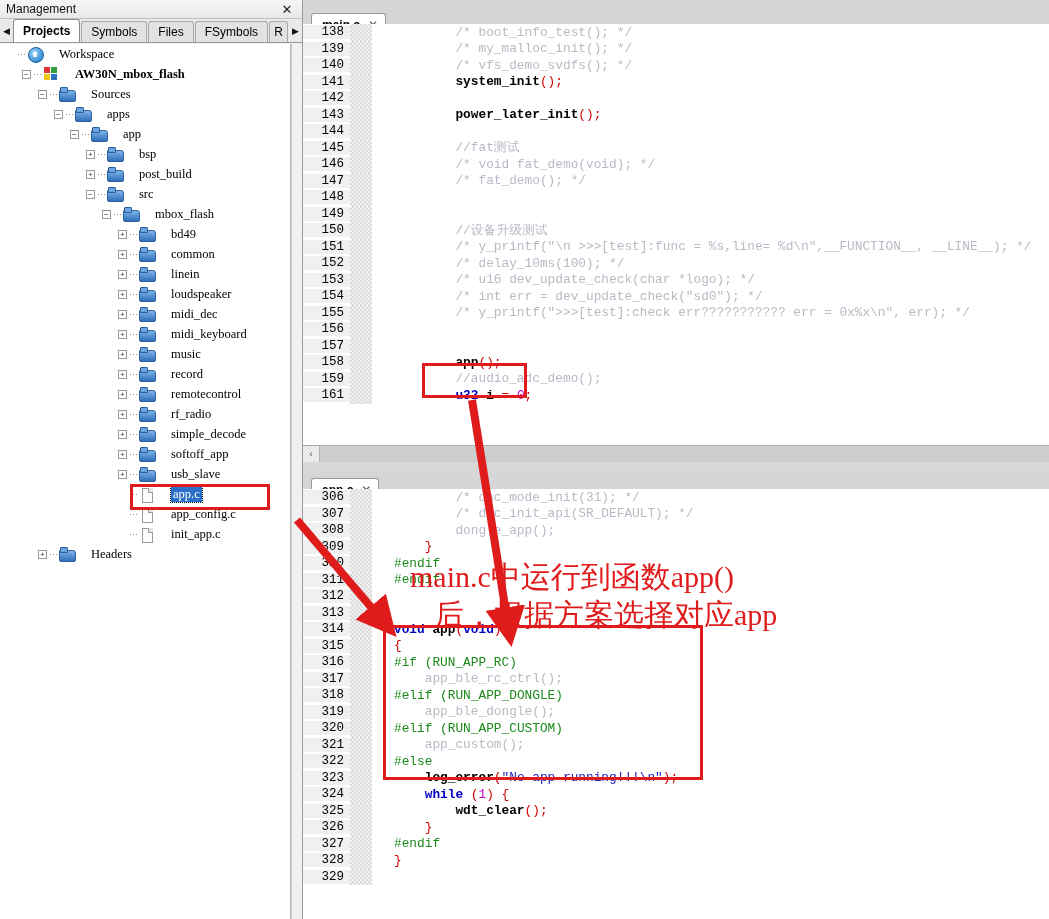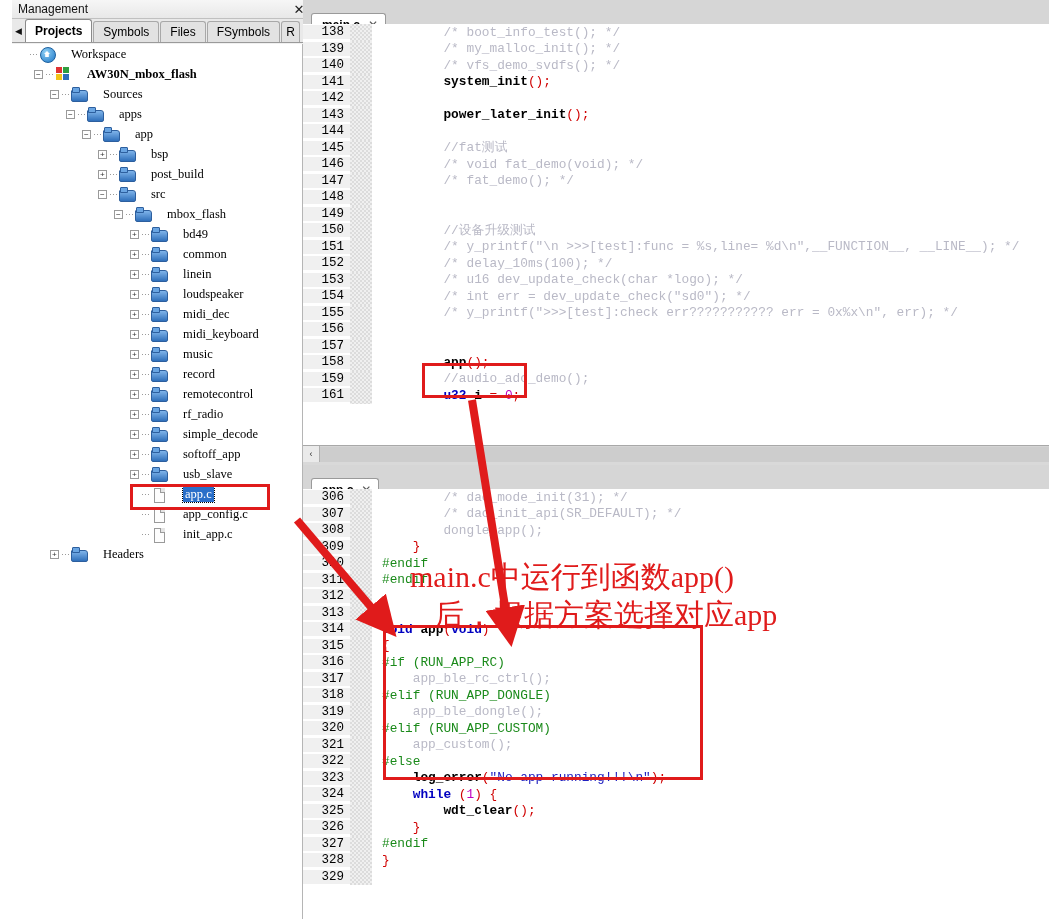--- a/index.html
+++ b/index.html
@@ -6,21 +6,21 @@
   html, body { margin:0; padding:0; }
   body {
     width:1049px; height:919px; position:relative; overflow:hidden;
     background:#ffffff;
     font-family:"Liberation Sans", sans-serif;
     font-size:12px; color:#000;
   }
 
   
   #mgmt-panel {
-    position:absolute; left:12px; top:0; width:303px; height:919px;
+    position:absolute; left:0; top:0; width:303px; height:919px;
     background:#f0f0f0; border-right:1px solid #9a9a9a;
   }
   #mgmt-title {
     height:19px; background:linear-gradient(#f6f6f6,#e8e8e8);
     border-bottom:1px solid #c0c0c0;
     display:flex; align-items:center; padding-left:6px;
     font-size:12px; color:#111;
   }
   #mgmt-title .t { flex:1; }
   #mgmt-close {
@@ -147,21 +147,21 @@
   }
   .fold {
     width:22px; flex:0 0 auto; height:16.5px; background:#f0f0f0;
     position:relative;
     background-image:
       linear-gradient(45deg,#dcdcdc 25%,transparent 25%,transparent 75%,#dcdcdc 75%),
       linear-gradient(45deg,#dcdcdc 25%,transparent 25%,transparent 75%,#dcdcdc 75%);
     background-size:4px 4px; background-position:0 0,2px 2px;
   }
   .ctext {
-    flex:1; padding-left:10px;
+    flex:1; padding-left:22px;
     font-family:"Liberation Mono", monospace; font-size:12.8px;
     color:#000; white-space:pre; letter-spacing:0px;
   }
   .cm  { color:#b9b9c6; }            
   .kw  { color:#0000c0; font-weight:bold; }  
   .pp  { color:#1a8a1a;font-family:Liberation Mono, monospace; }            
   .pn  { color:#d00000; }            
   .nm  { color:#c000c0; }            
   .st  { color:#2020c0; }            
   .id  { color:#000; font-weight:bold; }

